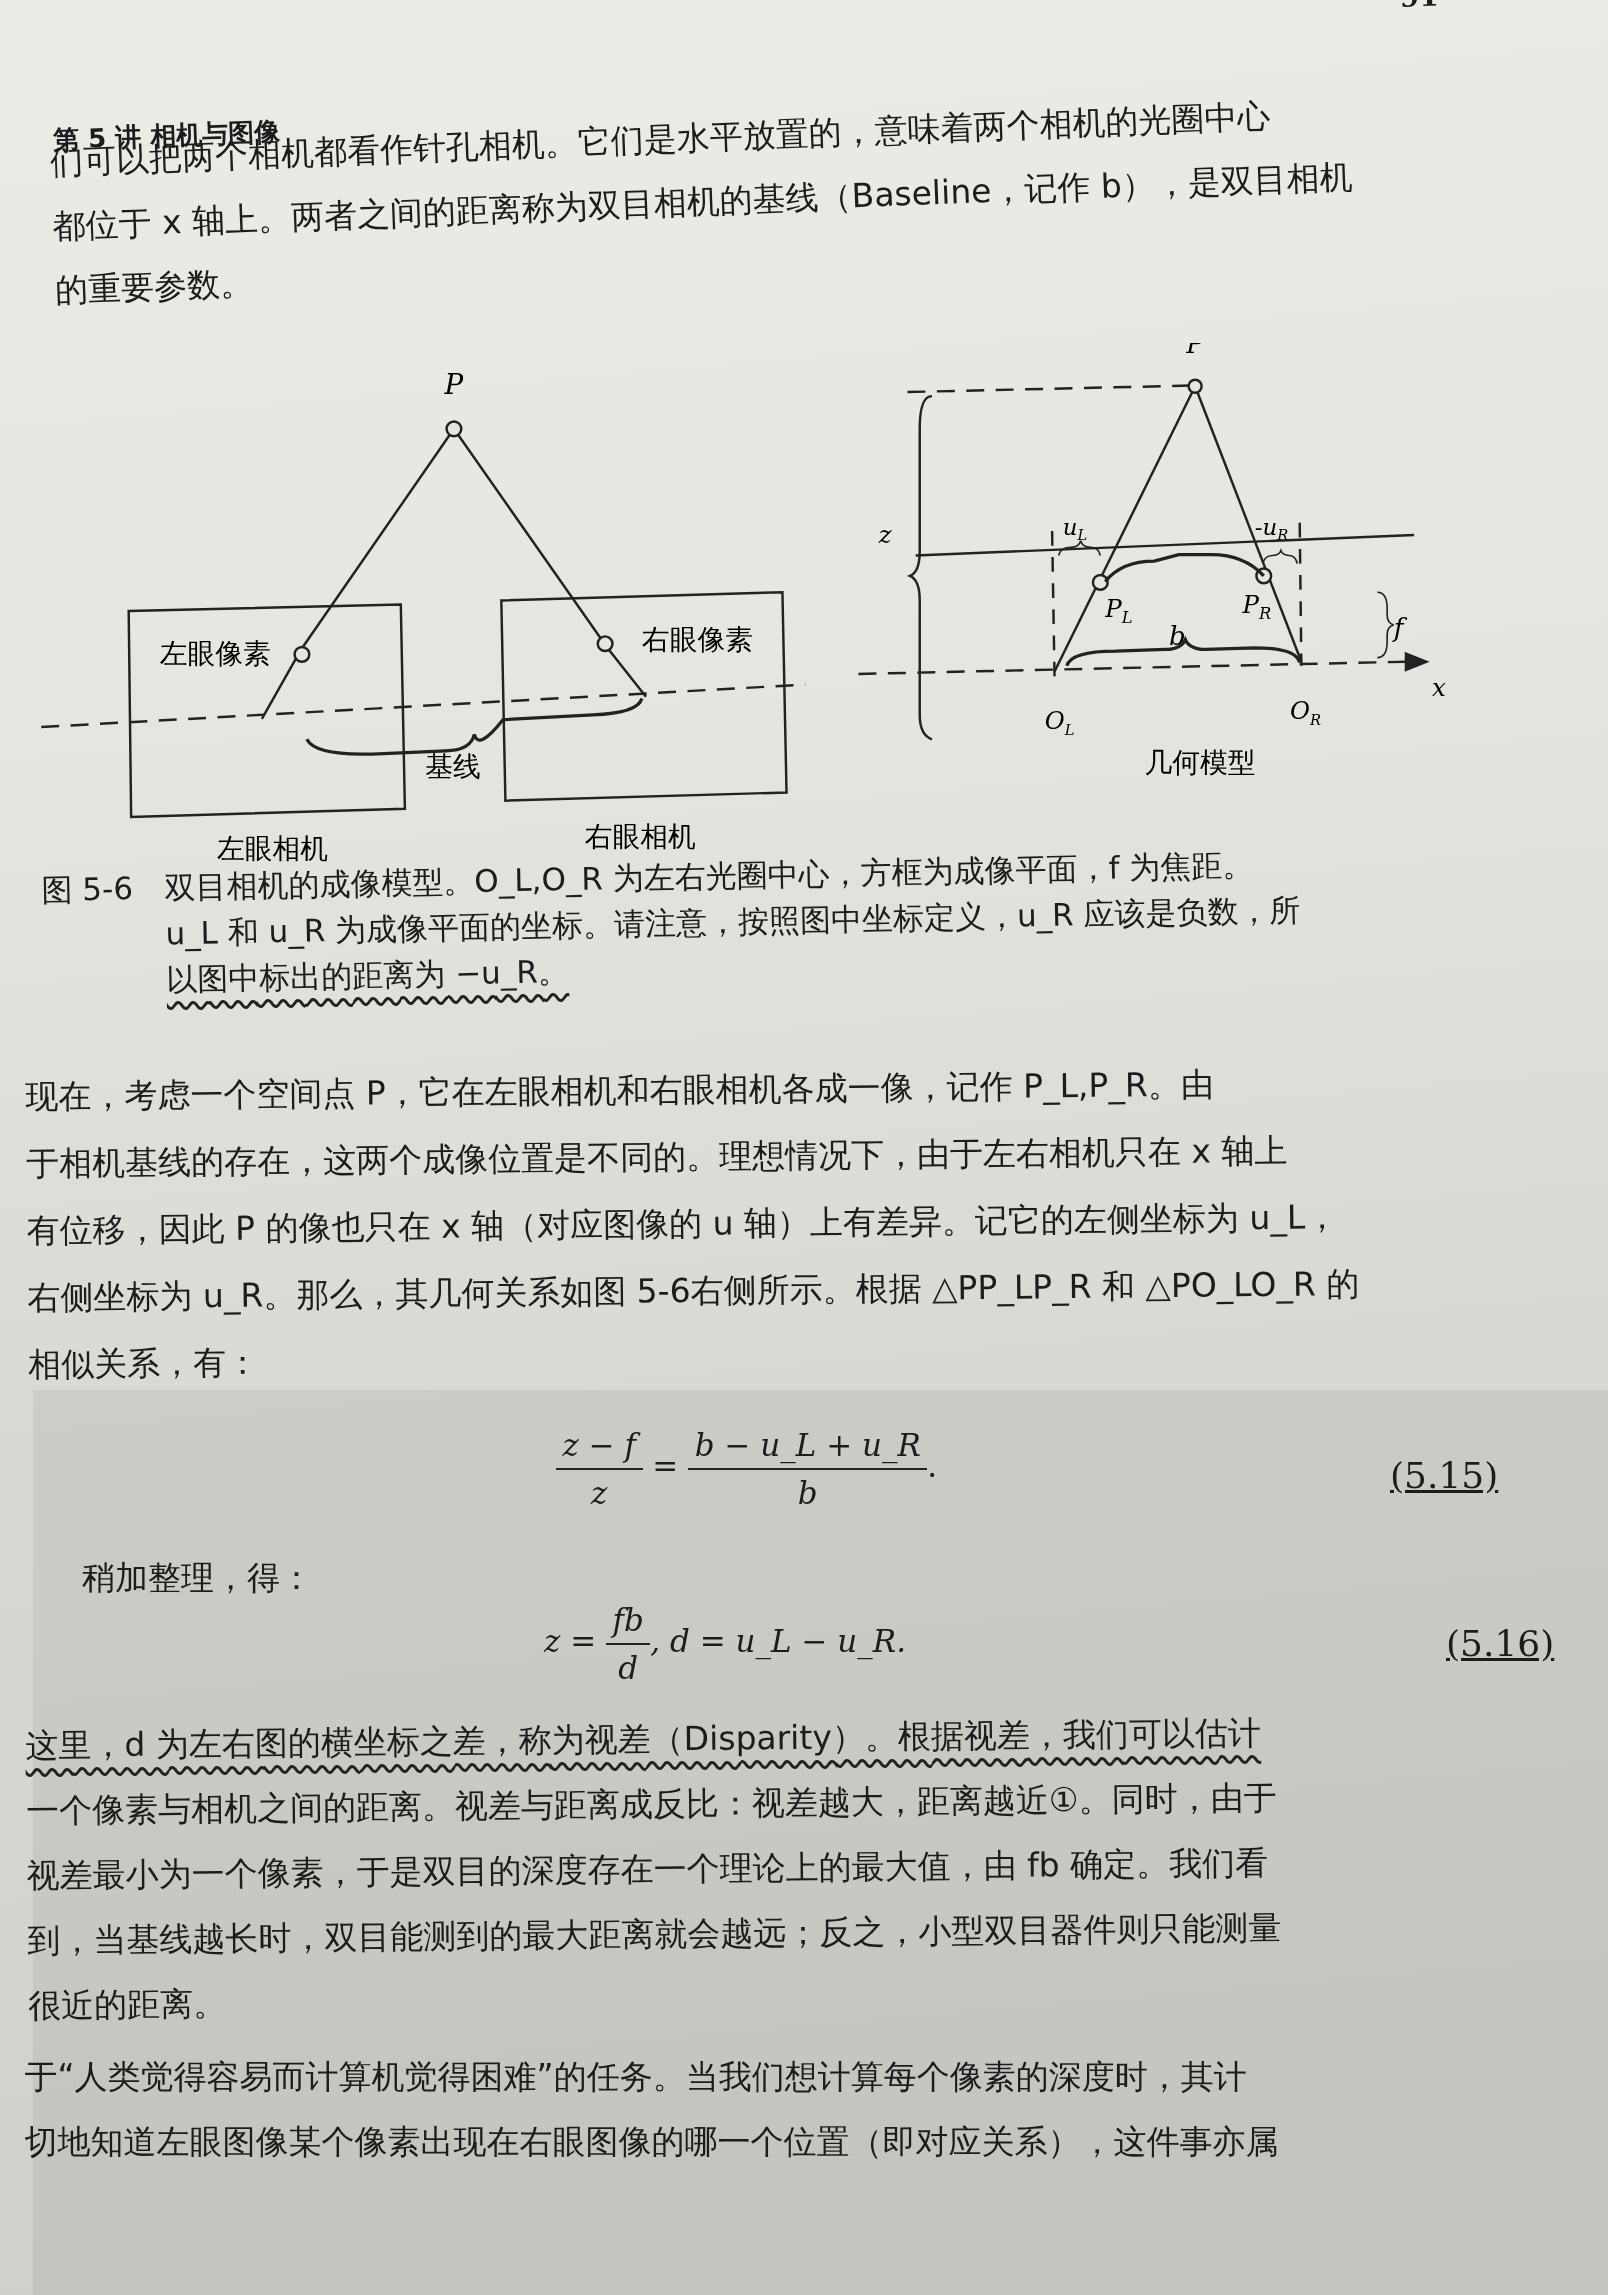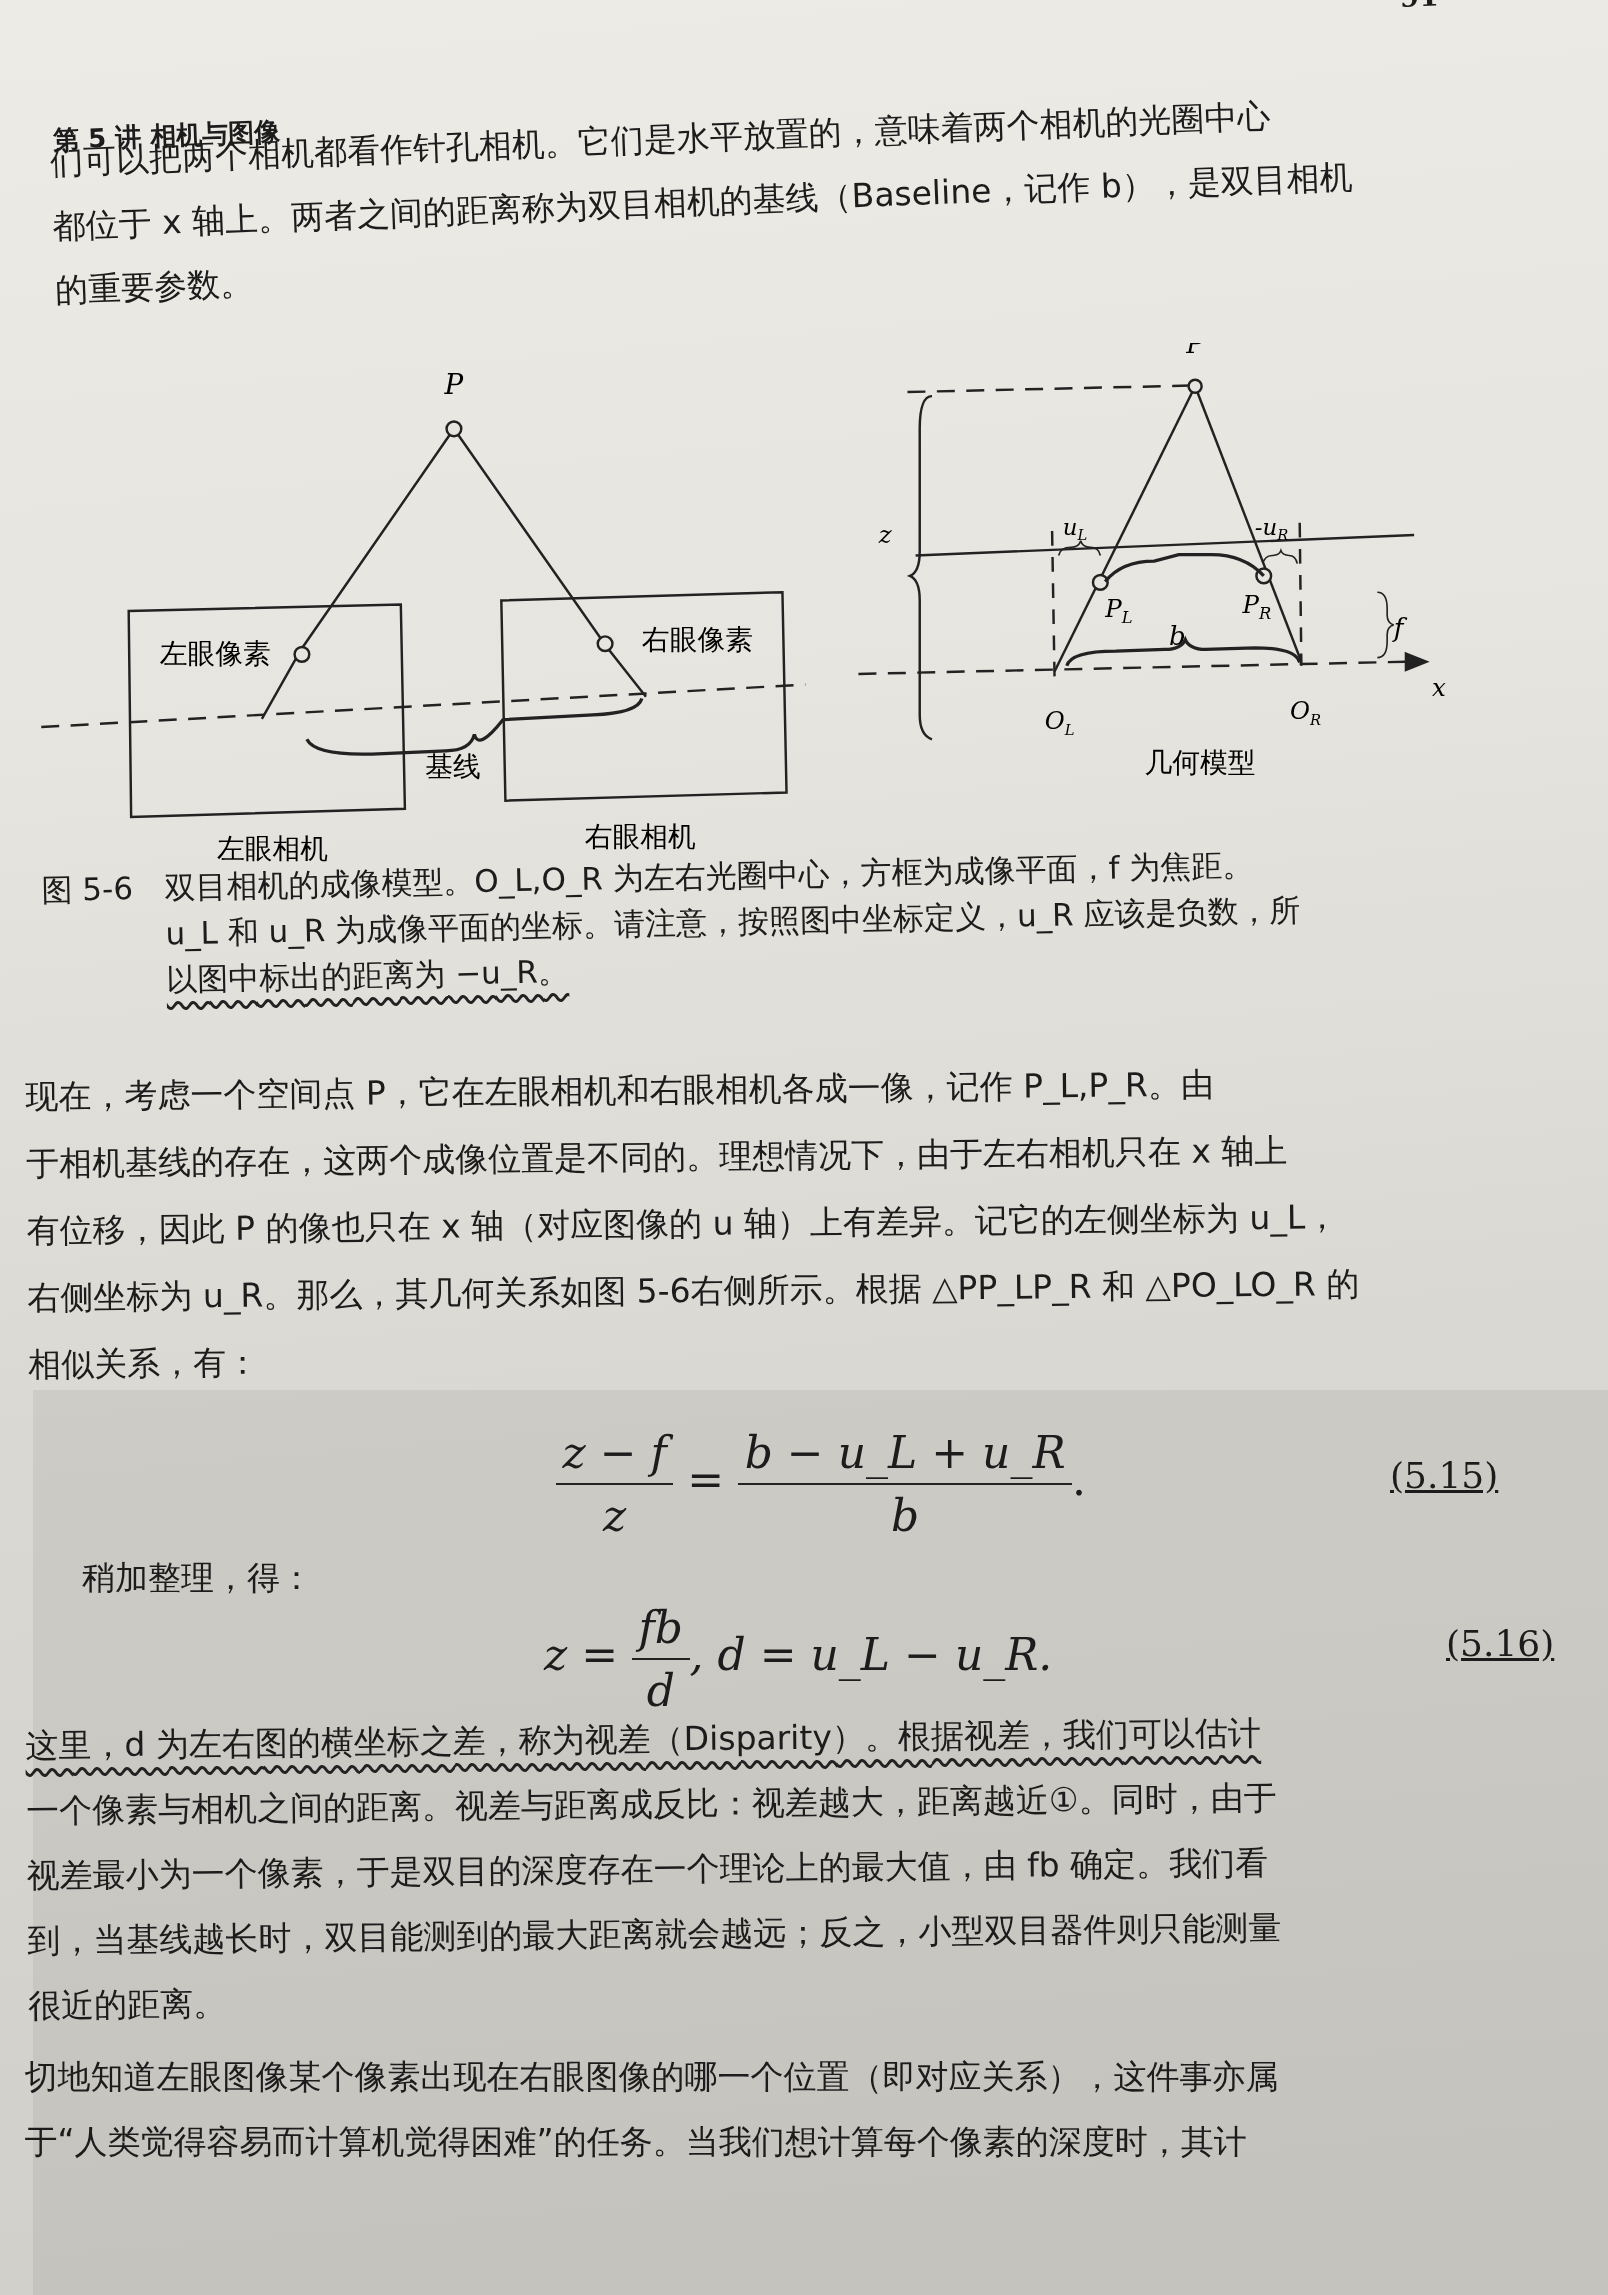--- a/index.html
+++ b/index.html
@@ -16,21 +16,21 @@
   .chapter-heading { position: absolute; left: 0; top: 90px; font-size: 26px; font-weight: bold; }
   .block { position: absolute; font-size: 33px; line-height: 64px; white-space: nowrap; }
   .para-top { left: 49px; top: 131px; transform: rotate(-2.2deg); transform-origin: left top; }
   .math { font-family: "DejaVu Serif", serif; font-style: italic; }
   .figure { position: absolute; left: 0; top: 343px; width: 1609px; height: 523px; }
   .caption { position: absolute; left: 41px; top: 867px; font-size: 31px; line-height: 46px; transform: rotate(-1.2deg); transform-origin: left top; white-space: nowrap; }
   .caption .fig-label { display: inline-block; width: 123px; }
   .caption .indent { padding-left: 123px; }
   .hand-ul { text-decoration: underline wavy #222; text-decoration-thickness: 2.5px; text-underline-offset: 11.4px; }
   .body-para { position: absolute; left: 24.5px; font-size: 33px; line-height: 67px; white-space: nowrap; transform: rotate(-0.6deg); transform-origin: left top; }
-  .equation { position: absolute; font-family: "DejaVu Serif", serif; font-size: 44px; }
+  .equation { position: absolute; font-family: "DejaVu Serif", serif; font-size: 31px; }
   .frac { display: inline-flex; flex-direction: column; align-items: center; vertical-align: middle; }
   .frac .num { border-bottom: 2.5px solid #222; padding: 0 6.5px 4.9px; }
   .frac .den { padding-top: 4.9px; }
   .eq-num { position: absolute; font-family: "DejaVu Serif", serif; font-size: 36px; text-decoration: underline; }
   .shadow { position: absolute; left: 33px; top: 1390px; width: 1798px; height: 906px; background: rgba(120,118,112,0.12); pointer-events: none; }
 </style>
 </head>
 <body>
 
 <div class="page">
@@ -145,18 +145,18 @@
 
   <div class="body-para" style="top:1713px; line-height:65px;">
     <div class="hand-ul">    这里，d 为左右图的横坐标之差，称为视差（Disparity）。根据视差，我们可以估计</div>
     <div>一个像素与相机之间的距离。视差与距离成反比：视差越大，距离越近①。同时，由于</div>
     <div>视差最小为一个像素，于是双目的深度存在一个理论上的最大值，由 fb 确定。我们看</div>
     <div>到，当基线越长时，双目能测到的最大距离就会越远；反之，小型双目器件则只能测量</div>
     <div>很近的距离。</div>
   </div>
 
   <div class="body-para" style="top:2044px; line-height:65px; transform:none;">
+    <div>于“人类觉得容易而计算机觉得困难”的任务。当我们想计算每个像素的深度时，其计</div>
     <div>切地知道左眼图像某个像素出现在右眼图像的哪一个位置（即对应关系），这件事亦属</div>
-    <div>于“人类觉得容易而计算机觉得困难”的任务。当我们想计算每个像素的深度时，其计</div>
   </div>
 
 </div>
 
 
 </body></html>

